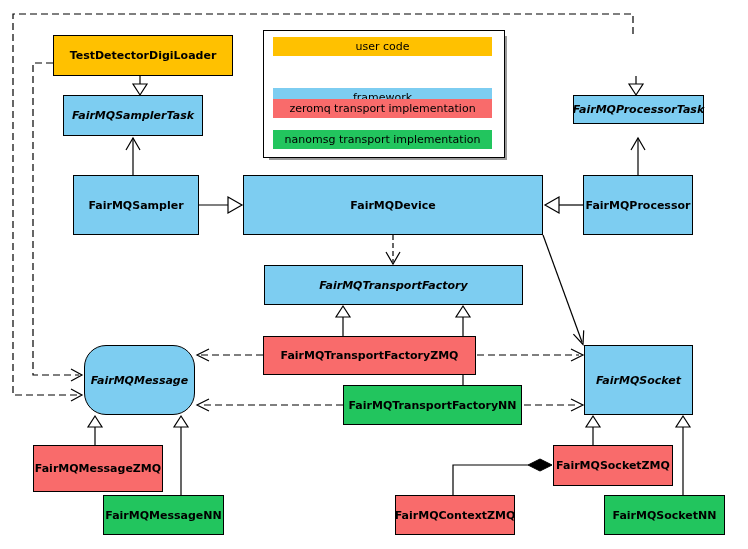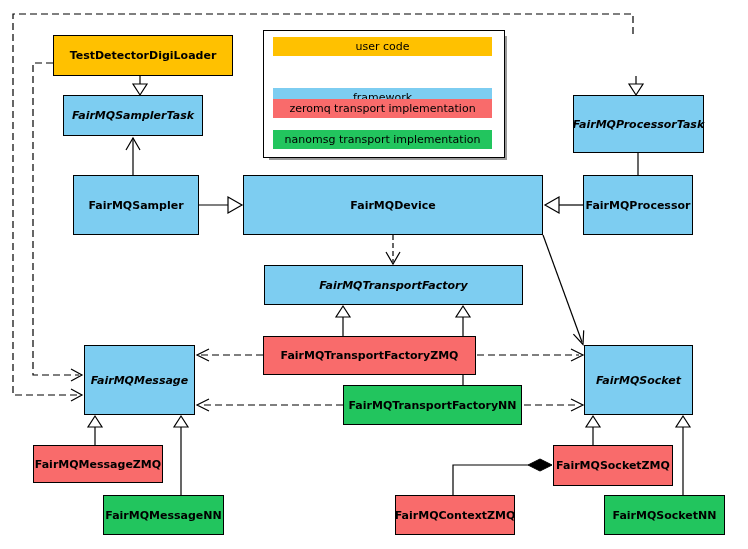--- a/index.html
+++ b/index.html
@@ -152,39 +152,39 @@
     <div class="legend-bar blue" style="top:37px;margin-top:20px;">framework</div>
     <div class="legend-bar red" style="top:68px;">zeromq transport implementation</div>
     <div class="legend-bar green" style="top:99px;">nanomsg transport implementation</div>
   </div>
 
   <div class="node yellow" style="left:53px;top:35px;width:180px;height:41px;">TestDetectorDigiLoader</div>
 
 
   <div class="node blue abstract" style="left:63px;top:95px;width:140px;height:41px;">FairMQSamplerTask</div>
 
-  <div class="node blue abstract" style="left:573px;top:95px;width:131px;height:58px;font-style:italic;">FairMQProcessorTask</div>
+  <div class="node blue abstract" style="left:573px;top:95px;width:131px;height:29px;font-style:italic;">FairMQProcessorTask</div>
 
   <div class="node blue" style="left:73px;top:175px;width:126px;height:60px;">FairMQSampler</div>
 
   <div class="node blue" style="left:243px;top:175px;width:300px;height:60px;">FairMQDevice</div>
 
   <div class="node blue" style="left:583px;top:175px;width:110px;height:60px;">FairMQProcessor</div>
 
   <div class="node blue abstract" style="left:264px;top:265px;width:259px;height:40px;">FairMQTransportFactory</div>
 
-  <div class="node blue abstract" style="left:84px;top:345px;width:111px;height:70px;">FairMQMessage</div>
+  <div class="node blue abstract" style="left:84px;top:345px;width:111px;height:70px;border-radius:22px;">FairMQMessage</div>
 
   <div class="node blue abstract" style="left:584px;top:345px;width:109px;height:70px;">FairMQSocket</div>
 
   <div class="node red" style="left:263px;top:336px;width:213px;height:39px;">FairMQTransportFactoryZMQ</div>
 
   <div class="node green" style="left:343px;top:385px;width:179px;height:40px;">FairMQTransportFactoryNN</div>
 
-  <div class="node red" style="left:33px;top:445px;width:130px;height:38px;">FairMQMessageZMQ</div>
+  <div class="node red" style="left:33px;top:445px;width:130px;height:47px;">FairMQMessageZMQ</div>
 
   <div class="node green" style="left:103px;top:495px;width:121px;height:40px;">FairMQMessageNN</div>
 
   <div class="node red" style="left:395px;top:495px;width:120px;height:40px;">FairMQContextZMQ</div>
 
   <div class="node red" style="left:553px;top:445px;width:120px;height:41px;">FairMQSocketZMQ</div>
 
   <div class="node green" style="left:604px;top:495px;width:121px;height:40px;">FairMQSocketNN</div>
 
 </div>

